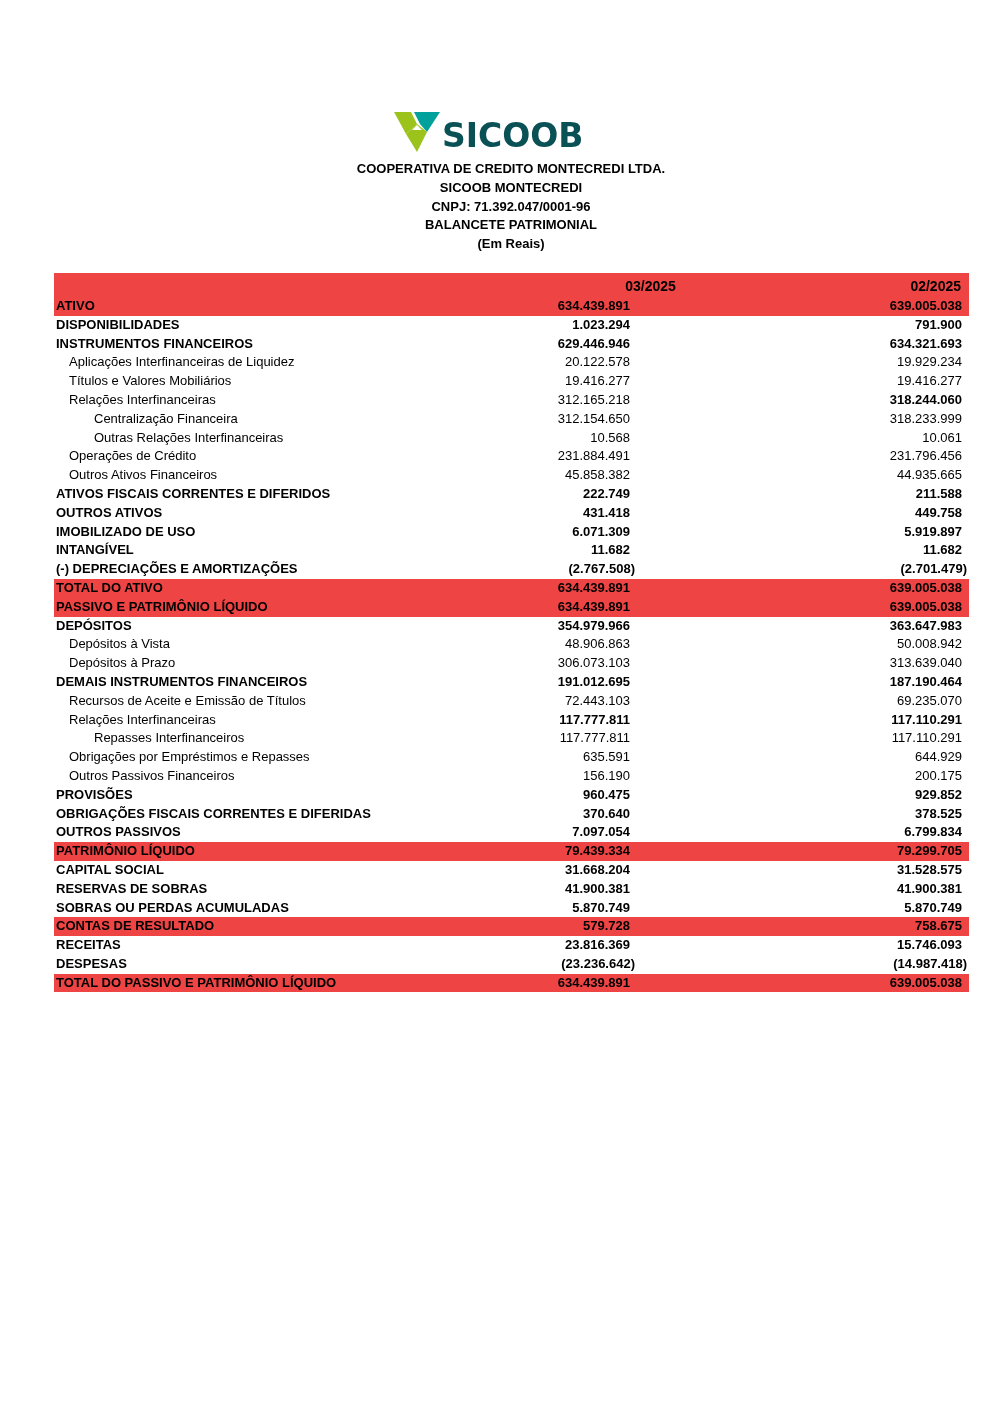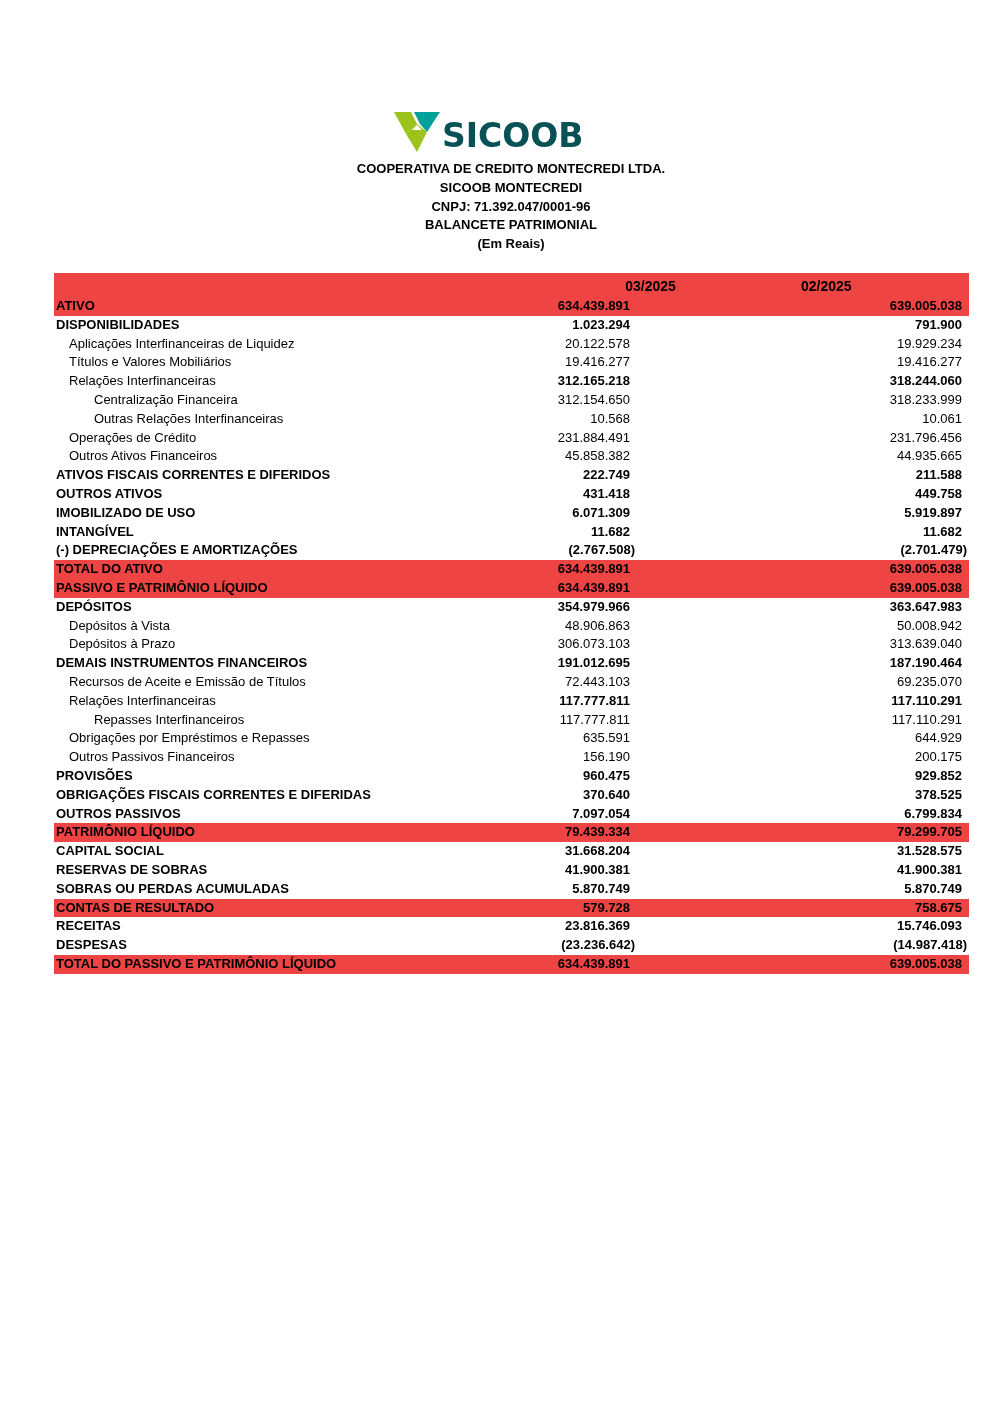--- a/index.html
+++ b/index.html
@@ -9,21 +9,21 @@
   .logo-text { font-family: "DejaVu Sans", sans-serif; font-weight: bold; font-size: 33px; color: #0a5156; letter-spacing: 0px; margin-left: 2px; line-height: 1; }
   .header { position: absolute; left: 0; top: 160px; width: 1022px; text-align: center; font-weight: bold; font-size: 13px; line-height: 18.8px; }
   .header div { white-space: nowrap; }
   table { position: absolute; left: 54px; top: 273px; width: 915px; border-collapse: collapse; font-size: 13px; }
   td { padding: 0; height: 18.8px; line-height: 18.8px; white-space: nowrap; }
   td.label { padding-left: 2px; margin-left: 12px; }
   td.v1 { width: 130px; text-align: right; padding-right: 171px; }
   td.v2 { width: 160px; text-align: right; padding-right: 7px; }
   tr.colhead td { height: 22px; line-height: 22px; font-weight: bold; font-size: 14px; padding-top: 2px; }
   tr.colhead td.v1 { text-align: center; padding-right: 0; }
-  tr.colhead td.v2 { text-align: left; padding-right: 8px; }
+  tr.colhead td.v2 { text-align: right; padding-right: 8px; }
   tr.shade td { background: #ef4444; }
   tr.bold td { font-weight: bold; }
   td.ind1 { padding-left: 15px; }
   td.ind2 { padding-left: 40px; }
 </style>
 </head>
 <body>
 
 <div class="logo">
   <svg viewBox="0 0 46 40">
@@ -53,33 +53,38 @@
   <tr class="shade bold">
         <td class="label">ATIVO</td>
         <td class="v1">634.439.891</td>
         <td class="v2">639.005.038</td>
       </tr>
       <tr class="bold">
         <td class="label">DISPONIBILIDADES</td>
         <td class="v1">1.023.294</td>
         <td class="v2">791.900</td>
       </tr>
+      <tr class="bold">
+        <td class="label">INSTRUMENTOS FINANCEIROS</td>
+        <td class="v1">629.446.946</td>
+        <td class="v2">634.321.693</td>
+      </tr>
       <tr>
         <td class="label ind1">Aplicações Interfinanceiras de Liquidez</td>
         <td class="v1">20.122.578</td>
         <td class="v2">19.929.234</td>
       </tr>
       <tr>
         <td class="label ind1">Títulos e Valores Mobiliários</td>
         <td class="v1">19.416.277</td>
         <td class="v2">19.416.277</td>
       </tr>
       <tr>
         <td class="label ind1">Relações Interfinanceiras</td>
-        <td class="v1" style="font-weight: bold;">312.165.218</td>
+        <td class="v1" style="font-weight: normal;">312.165.218</td>
         <td class="v2" style="font-weight: bold;">318.244.060</td>
       </tr>
       <tr>
         <td class="label ind2">Centralização Financeira</td>
         <td class="v1">312.154.650</td>
         <td class="v2">318.233.999</td>
       </tr>
       <tr>
         <td class="label ind2">Outras Relações Interfinanceiras</td>
         <td class="v1">10.568</td>

